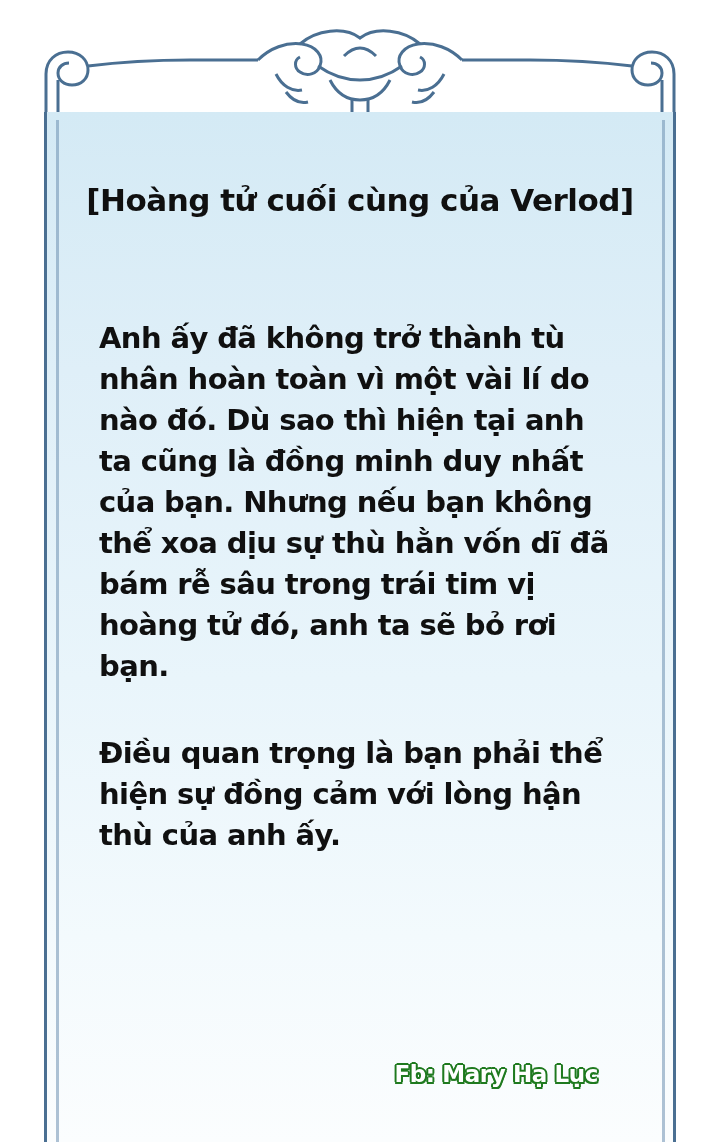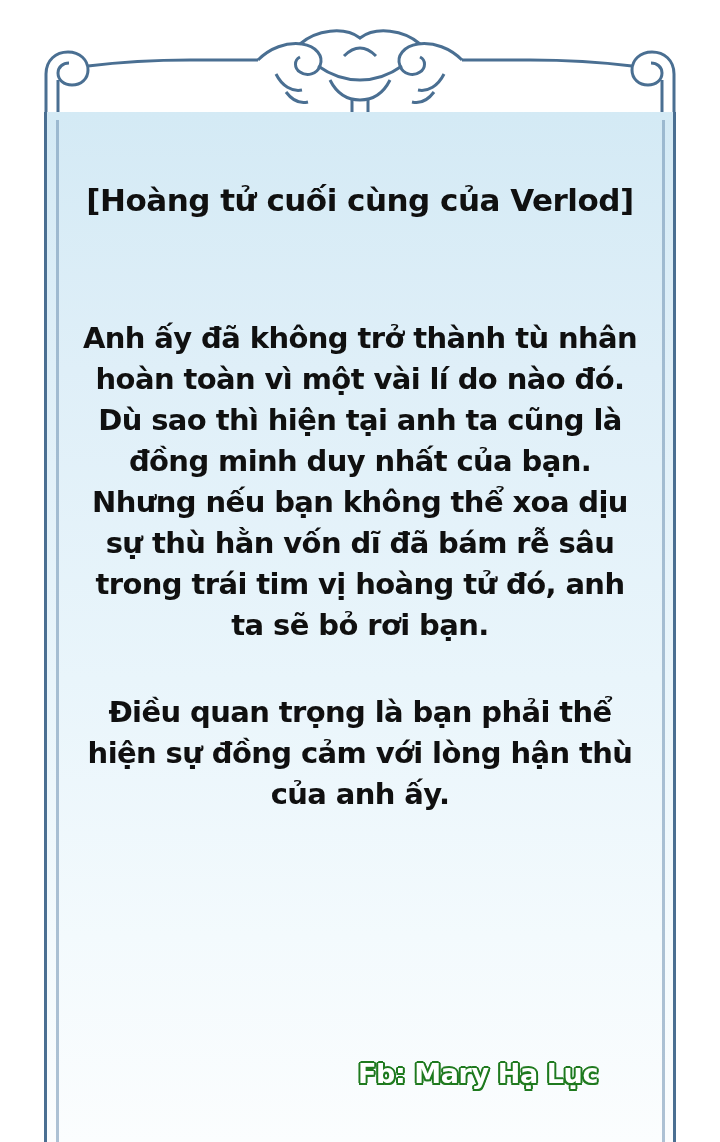--- a/index.html
+++ b/index.html
@@ -91,39 +91,39 @@
     text-align: center;
   }
 
   .para {
     font-family: "DejaVu Sans", sans-serif;
     font-weight: bold;
     font-size: 29px;
     line-height: 41px;
     color: #101010;
     letter-spacing: -0.6px;
-    text-align: center;
-    margin: 0;
+    text-align: left;
+    margin: 17px;
   }
 
   .para.p1 { margin-top: 98px; }
   .para.p2 { margin-top: 44px; }
   .para.p3 { margin-top: 46px; }
 
   .credit-wrap {
     position: absolute;
     right: 30px;
     bottom: 52px;
     text-align: right;
   }
   .credit {
     display: inline-block;
     font-family: "DejaVu Sans", sans-serif;
     font-weight: bold;
-    font-size: 27px;
+    font-size: 23px;
     line-height: 32px;
     color: #ffffff;
     letter-spacing: -0.4px;
     text-shadow:
       -1.5px -1.5px 0 #1f7a1f,
        1.5px -1.5px 0 #1f7a1f,
       -1.5px  1.5px 0 #1f7a1f,
        1.5px  1.5px 0 #1f7a1f,
        0px   -2px  0 #1f7a1f,
        0px    2px  0 #1f7a1f,

